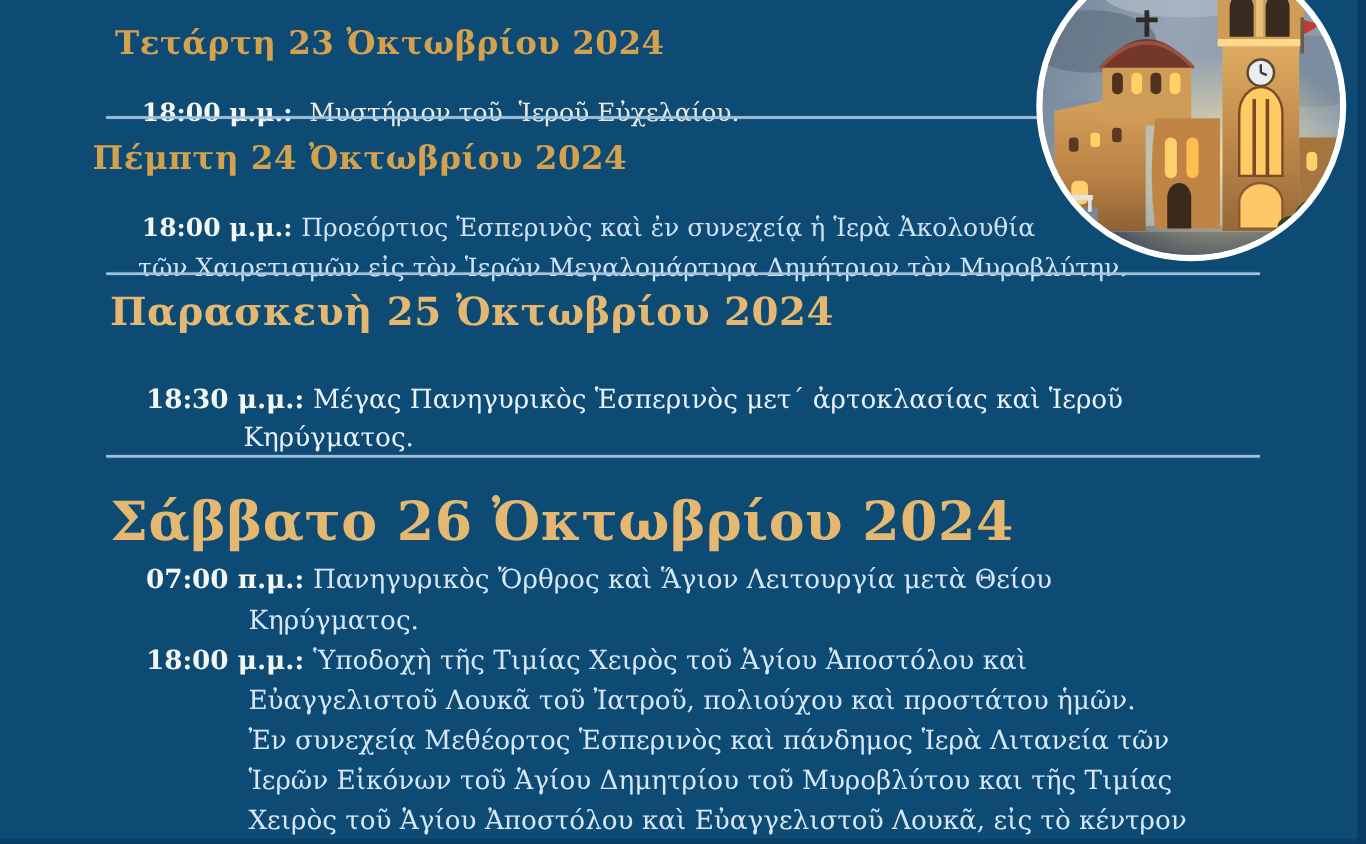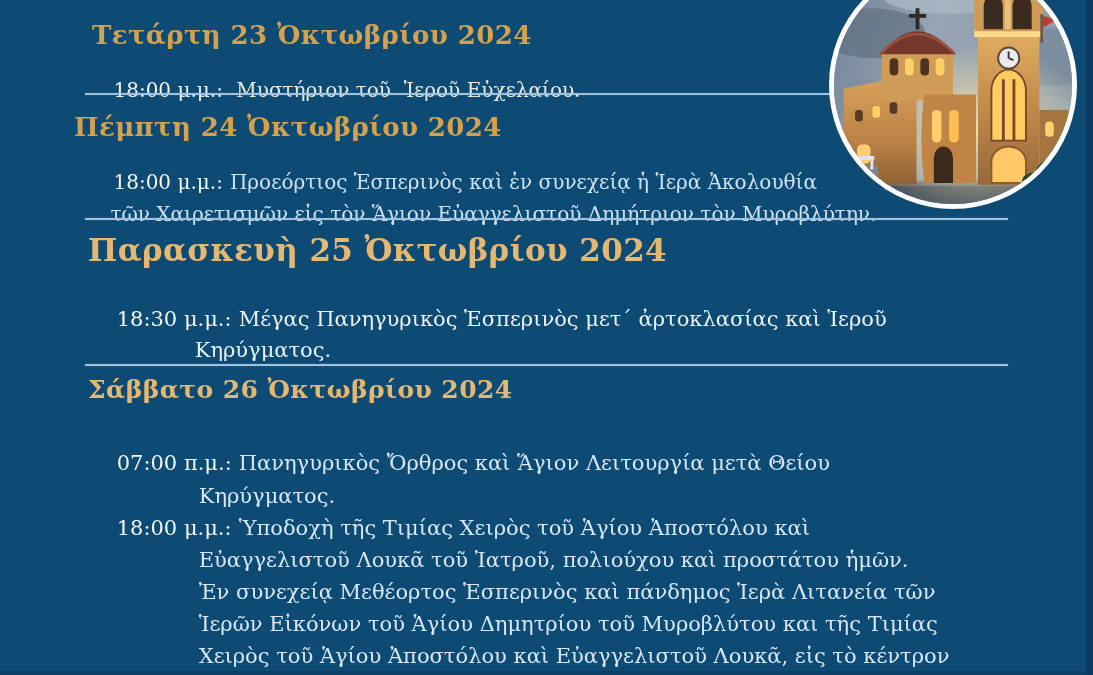--- a/index.html
+++ b/index.html
@@ -14,21 +14,21 @@
   .heading-sm{
     font-size:26px;font-weight:700;letter-spacing:0.4px;
     color:var(--gold-sm,#d4a14f);
   }
   .heading-lg{
     font-size:31px;font-weight:700;letter-spacing:0.4px;
     color:var(--gold-lg,#e5b872);
   }
   .line{font-size:20px;line-height:1.25;}
   .line-lg{font-size:21px;line-height:1.25;}
-  .time{font-weight:400;color:var(--time,#f4f6f2);margin-right:7px;}
+  .time{font-weight:700;color:var(--time,#f4f6f2);margin-right:7px;}
   .txt-cream{color:#e9e9e0;}
   .txt-blue{color:#cfe2f2;}
   .txt-white{color:#e9f1f9;}
   .txt-blue2{color:#d7e7f5;}
   .divider{
     position:absolute;height:2px;
     background:var(--divider,#9fc2de);
     box-shadow:0 0 1px rgba(255,255,255,.5);
   }
   .photo-circle{
@@ -52,34 +52,34 @@
   <div class="abs line txt-cream" style="left:88px;top:53px;">
     <span class="time">18:00 μ.μ.:</span><span> Μυστήριον τοῦ  Ἱεροῦ Εὐχελαίου.</span>
   </div>
   <div class="divider" style="left:85px;top:93px;width:747px;"></div>
 
   <div class="abs heading-sm" style="left:74px;top:112px;">Πέμπτη 24 Ὀκτωβρίου 2024</div>
   <div class="abs line txt-blue" style="left:88px;top:145px;">
     <span class="time">18:00 μ.μ.:</span><span>Προεόρτιος Ἑσπερινὸς καὶ ἐν συνεχείᾳ ἡ Ἱερὰ Ἀκολουθία</span>
   </div>
   <div class="abs line txt-blue" style="left:85px;top:177px;">
-    <span>τῶν Χαιρετισμῶν εἰς τὸν Ἅγιον Εὐαγγελιστοῦ Δημήτριον τὸν Μυροβλύτην.</span>
+    <span>τῶν Χαιρετισμῶν εἰς τὸν Ἱερῶν Μεγαλομάρτυρα Δημήτριον τὸν Μυροβλύτην.</span>
   </div>
   <div class="divider" style="left:85px;top:218px;width:923px;"></div>
 
   <div class="abs heading-lg" style="left:88px;top:232px;">Παρασκευὴ 25 Ὀκτωβρίου 2024</div>
   <div class="abs line-lg txt-white" style="left:90px;top:280px;">
     <span class="time">18:30 μ.μ.:</span><span>Μέγας Πανηγυρικὸς Ἑσπερινὸς μετ΄ ἀρτοκλασίας καὶ Ἱεροῦ</span>
   </div>
   <div class="abs line-lg txt-white" style="left:168px;top:311px;">
     <span>Κηρύγματος.</span>
   </div>
   <div class="divider" style="left:85px;top:364px;width:923px;"></div>
 
-  <div class="abs heading-lg" style="left:88px;top:375px;font-size:25px;">Σάββατο 26 Ὀκτωβρίου 2024</div>
+  <div class="abs heading-lg" style="left:88px;top:393px;font-size:43px;">Σάββατο 26 Ὀκτωβρίου 2024</div>
   <div class="abs line-lg txt-blue2" style="left:90px;top:424px;">
     <span class="time">07:00 π.μ.:</span><span>Πανηγυρικὸς Ὄρθρος καὶ Ἅγιον Λειτουργία μετὰ Θείου</span>
   </div>
   <div class="abs line-lg txt-blue2" style="left:172px;top:457px;">
     <span>Κηρύγματος.</span>
   </div>
   <div class="abs line-lg txt-blue2" style="left:90px;top:489px;">
     <span class="time">18:00 μ.μ.:</span><span>Ὑποδοχὴ τῆς Τιμίας Χειρὸς τοῦ Ἁγίου Ἀποστόλου καὶ</span>
   </div>
   <div class="abs line-lg txt-blue2" style="left:172px;top:521px;">

